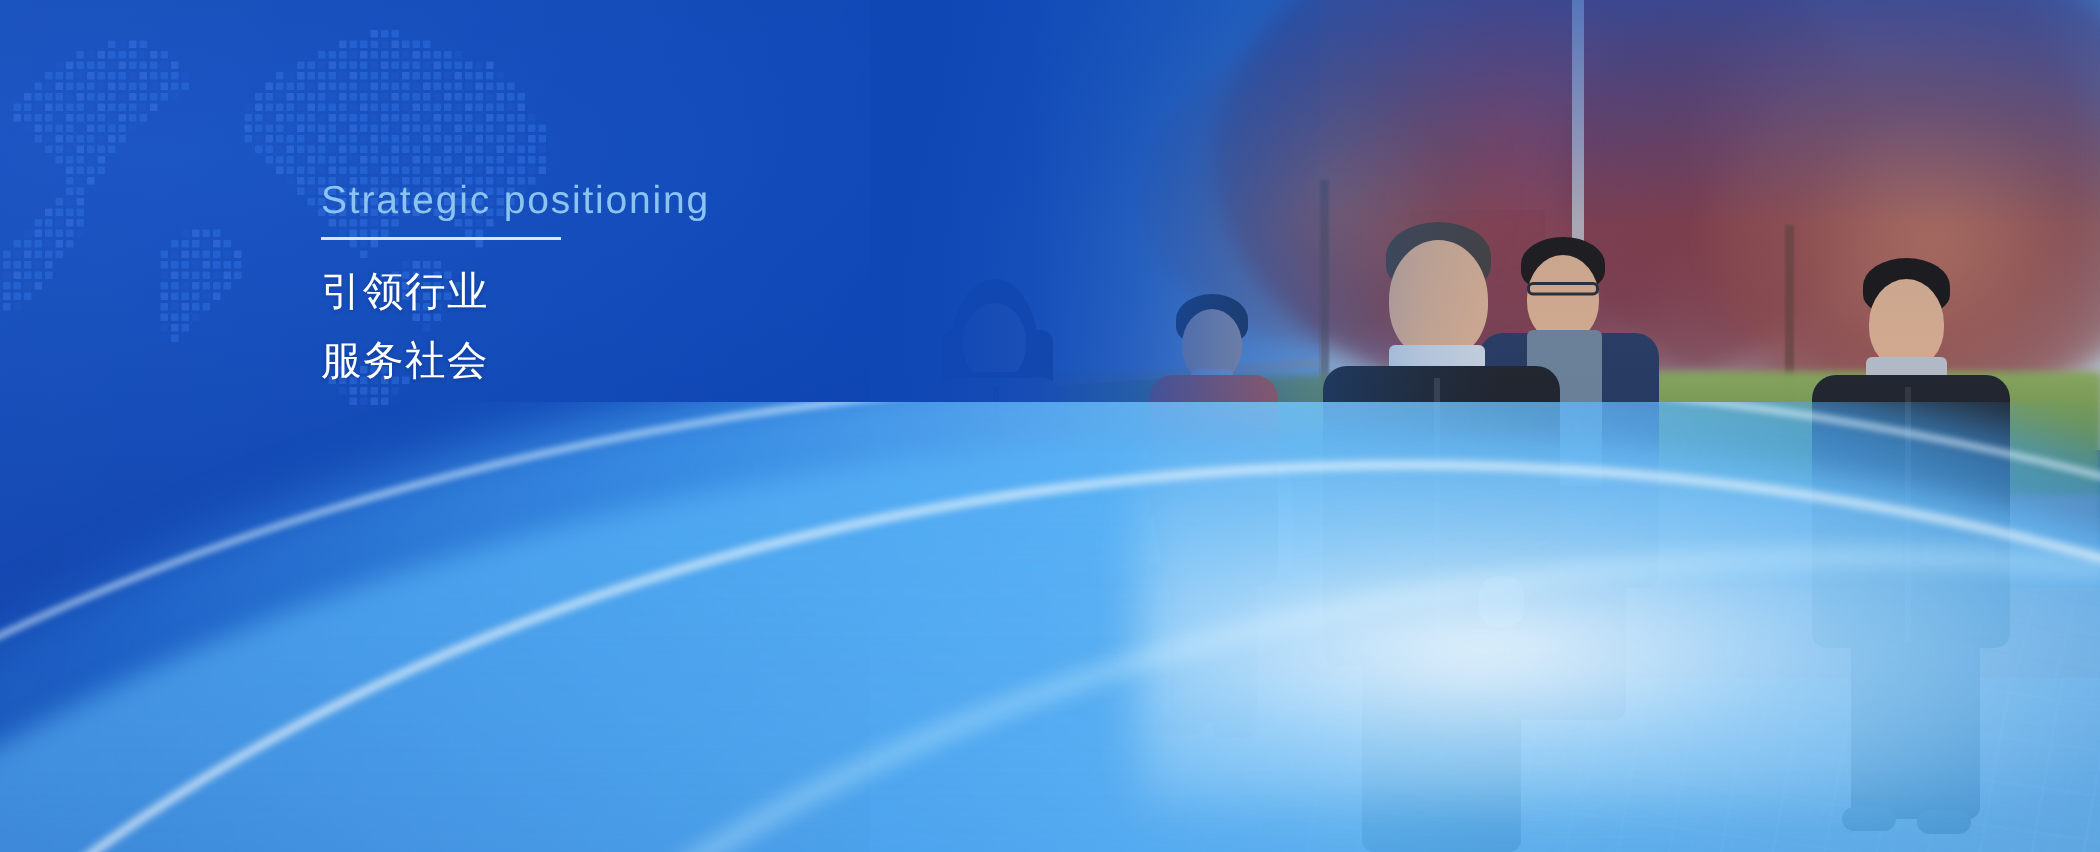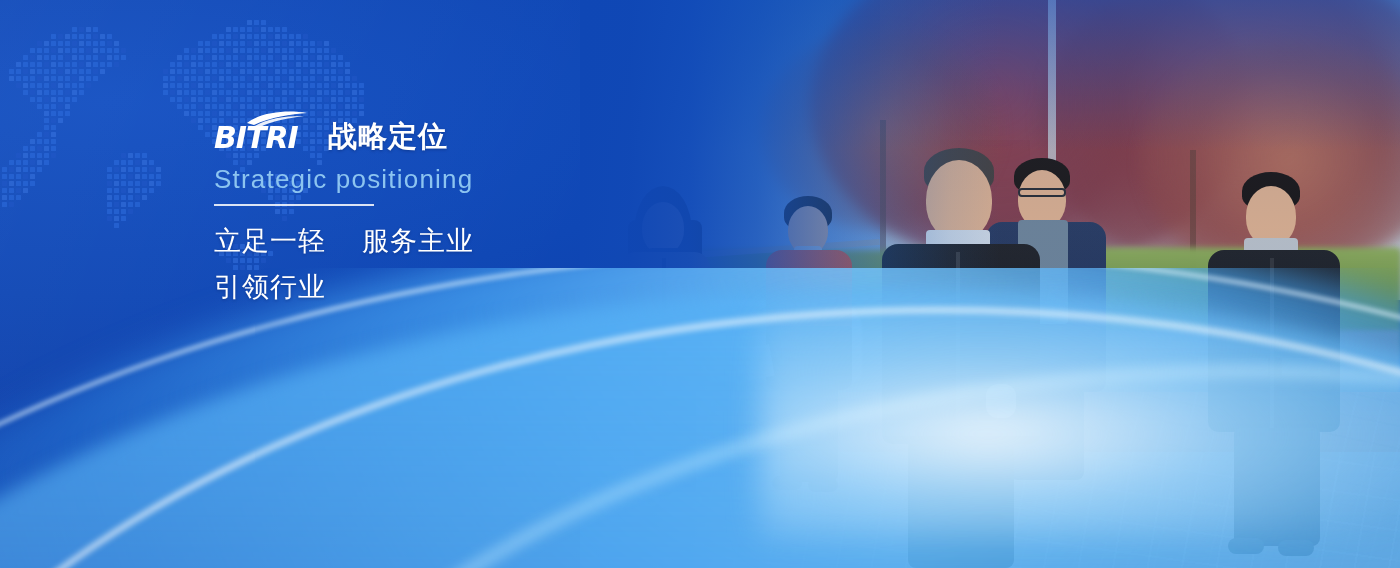--- a/index.html
+++ b/index.html
@@ -1157,43 +1157,28 @@
     <div class="arc-glow"></div>
     <div class="arc-fill"></div>
     <div class="arc-line arc-c"></div>
     <div class="arc-line arc-a"></div>
     <div class="arc-line arc-b"></div>
     <div class="arc-hot"></div>
   </div>
 
   <div class="copy">
 
-    <div class="logo-row">
-      <div class="logo-mark">
-        <svg width="100" height="44" viewBox="0 0 100 44" aria-hidden="true">
-          <path d="M33 13 C49 1, 76 0, 93 3 C78 4, 56 7, 40 15 Z" fill="#ffffff"></path>
-          <path d="M40 16.5 C54 8, 74 5.5, 90 6 C76 8, 57 11, 45 17.5 Z" fill="#ffffff" opacity="0.9"></path>
-        </svg>
-        <svg width="100" height="44" viewBox="0 0 100 44" aria-hidden="true">
-          <text x="0" y="38" font-family="'DejaVu Sans','Liberation Sans',sans-serif" font-size="30" font-weight="bold" font-style="italic" fill="#ffffff" letter-spacing="-1">BITRI</text>
-        </svg>
-      </div>
-      <div class="title-cn">战略定位</div>
-    </div>
 
     <div class="subtitle-en">Strategic positioning</div>
 
     <div class="divider"></div>
 
     <div class="slogan">
-      <div class="slogan-row">
-        <span class="c1">立足一轻</span>
-        <span class="c2">服务主业</span>
-      </div>
       <div class="slogan-row">
         <span class="c1">引领行业</span>
       </div>
       <div class="slogan-row">
+        <span class="c1">服务社会</span>
       </div>
     </div>
 
   </div>
 </div>
 
 </body></html>

